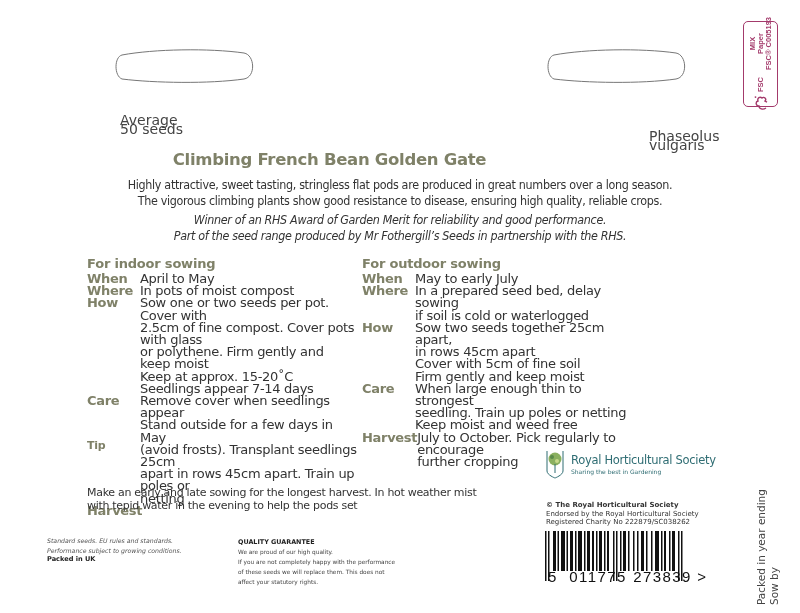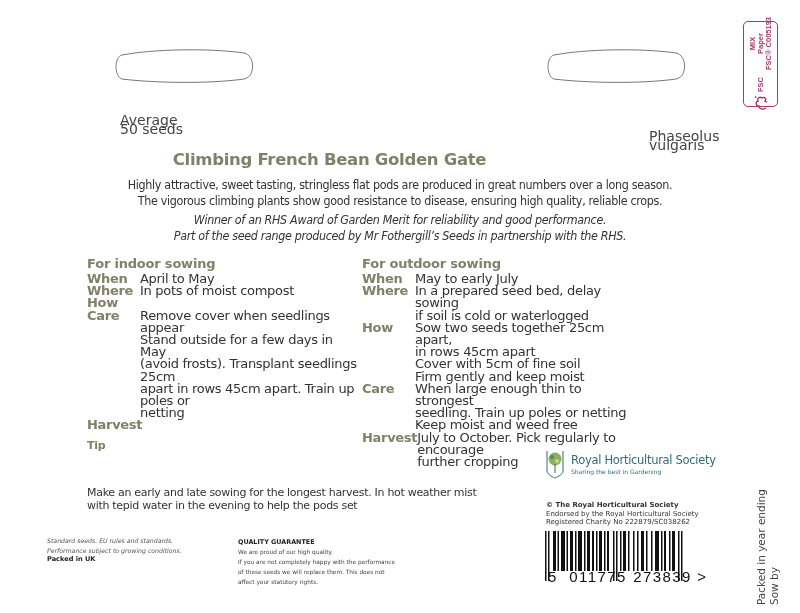--- a/index.html
+++ b/index.html
@@ -99,20 +99,25 @@
   <div class="row">
       <span class="lbl">When</span>
       <span class="val">April to May</span>
     </div>
   <div class="row">
       <span class="lbl">Where</span>
       <span class="val">In pots of moist compost</span>
     </div>
   <div class="row">
       <span class="lbl">How</span>
+      <span class="val">Sow one or two seeds per pot. Cover with
+2.5cm of fine compost. Cover pots with glass
+or polythene. Firm gently and keep moist
+Keep at approx. 15-20˚C
+Seedlings appear 7-14 days</span>
     </div>
   <div class="row">
       <span class="lbl">Care</span>
       <span class="val">Remove cover when seedlings appear
 Stand outside for a few days in May
 (avoid frosts). Transplant seedlings 25cm
 apart in rows 45cm apart. Train up poles or
 netting</span>
     </div>
   <div class="row">

